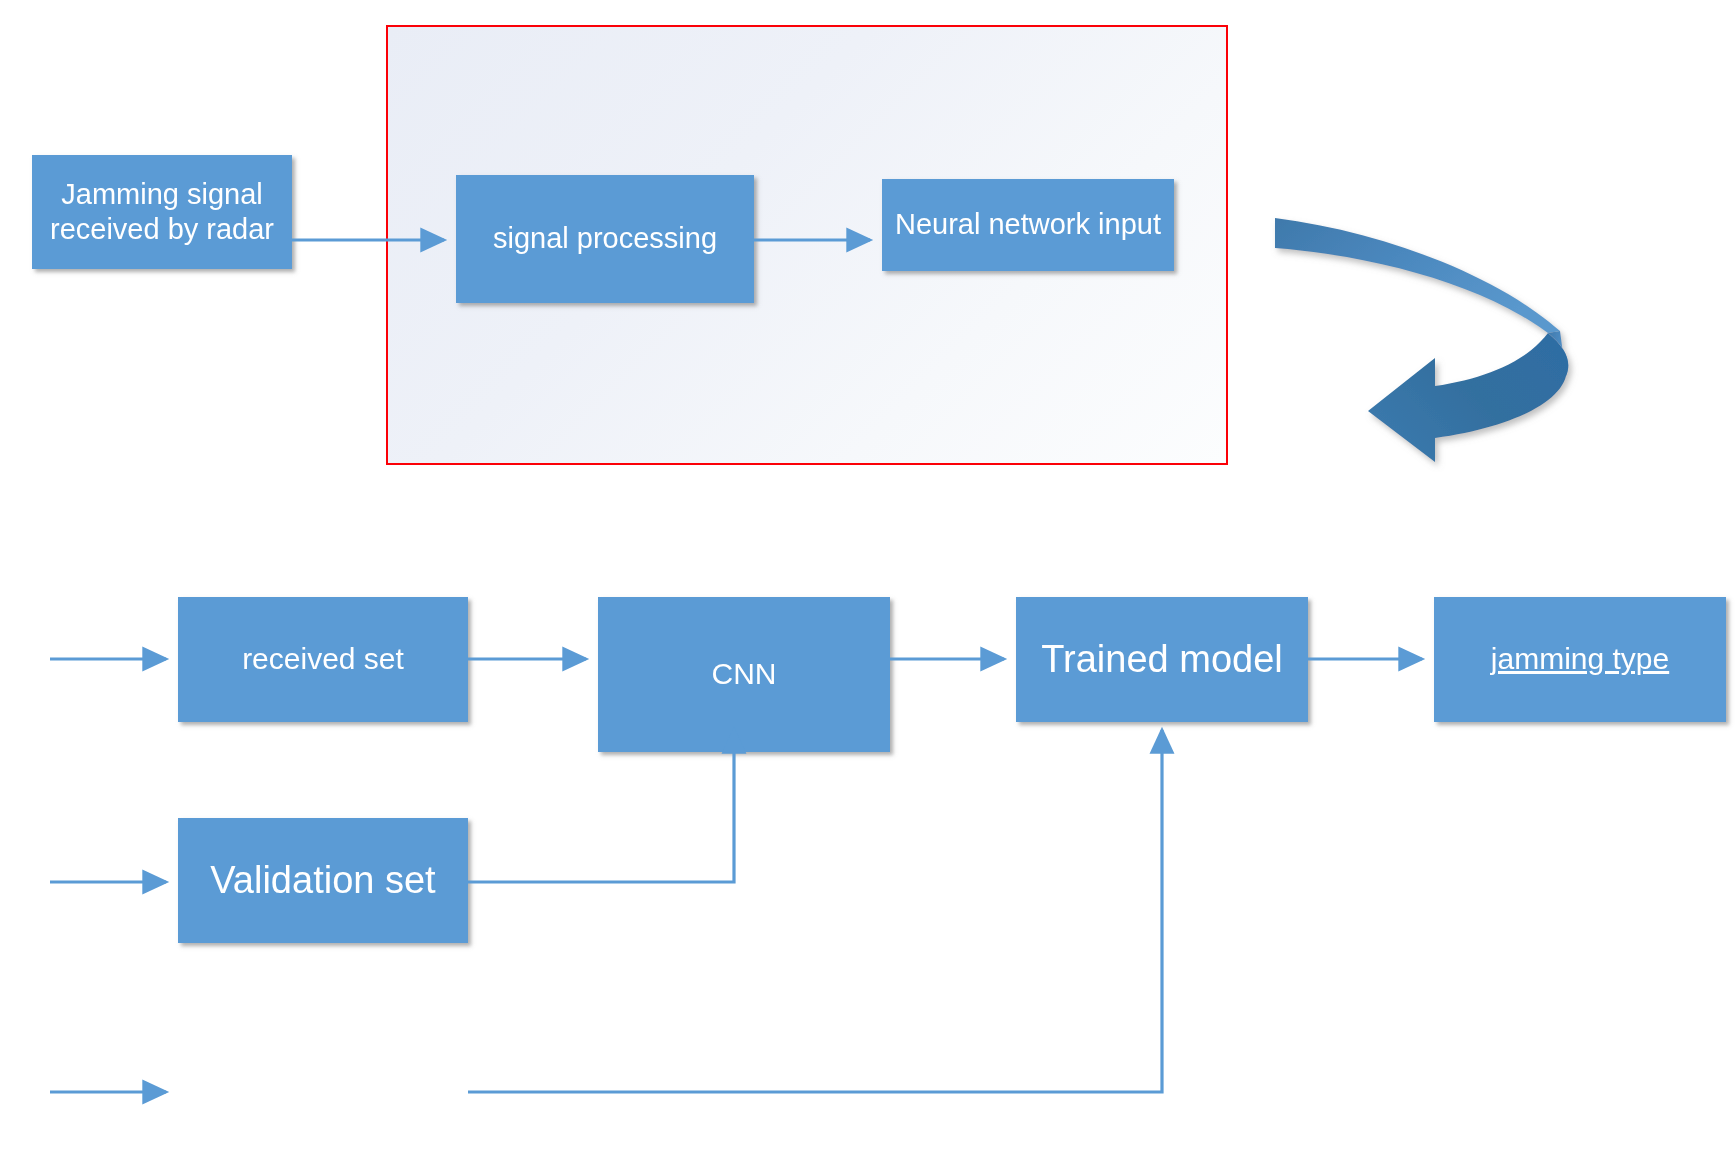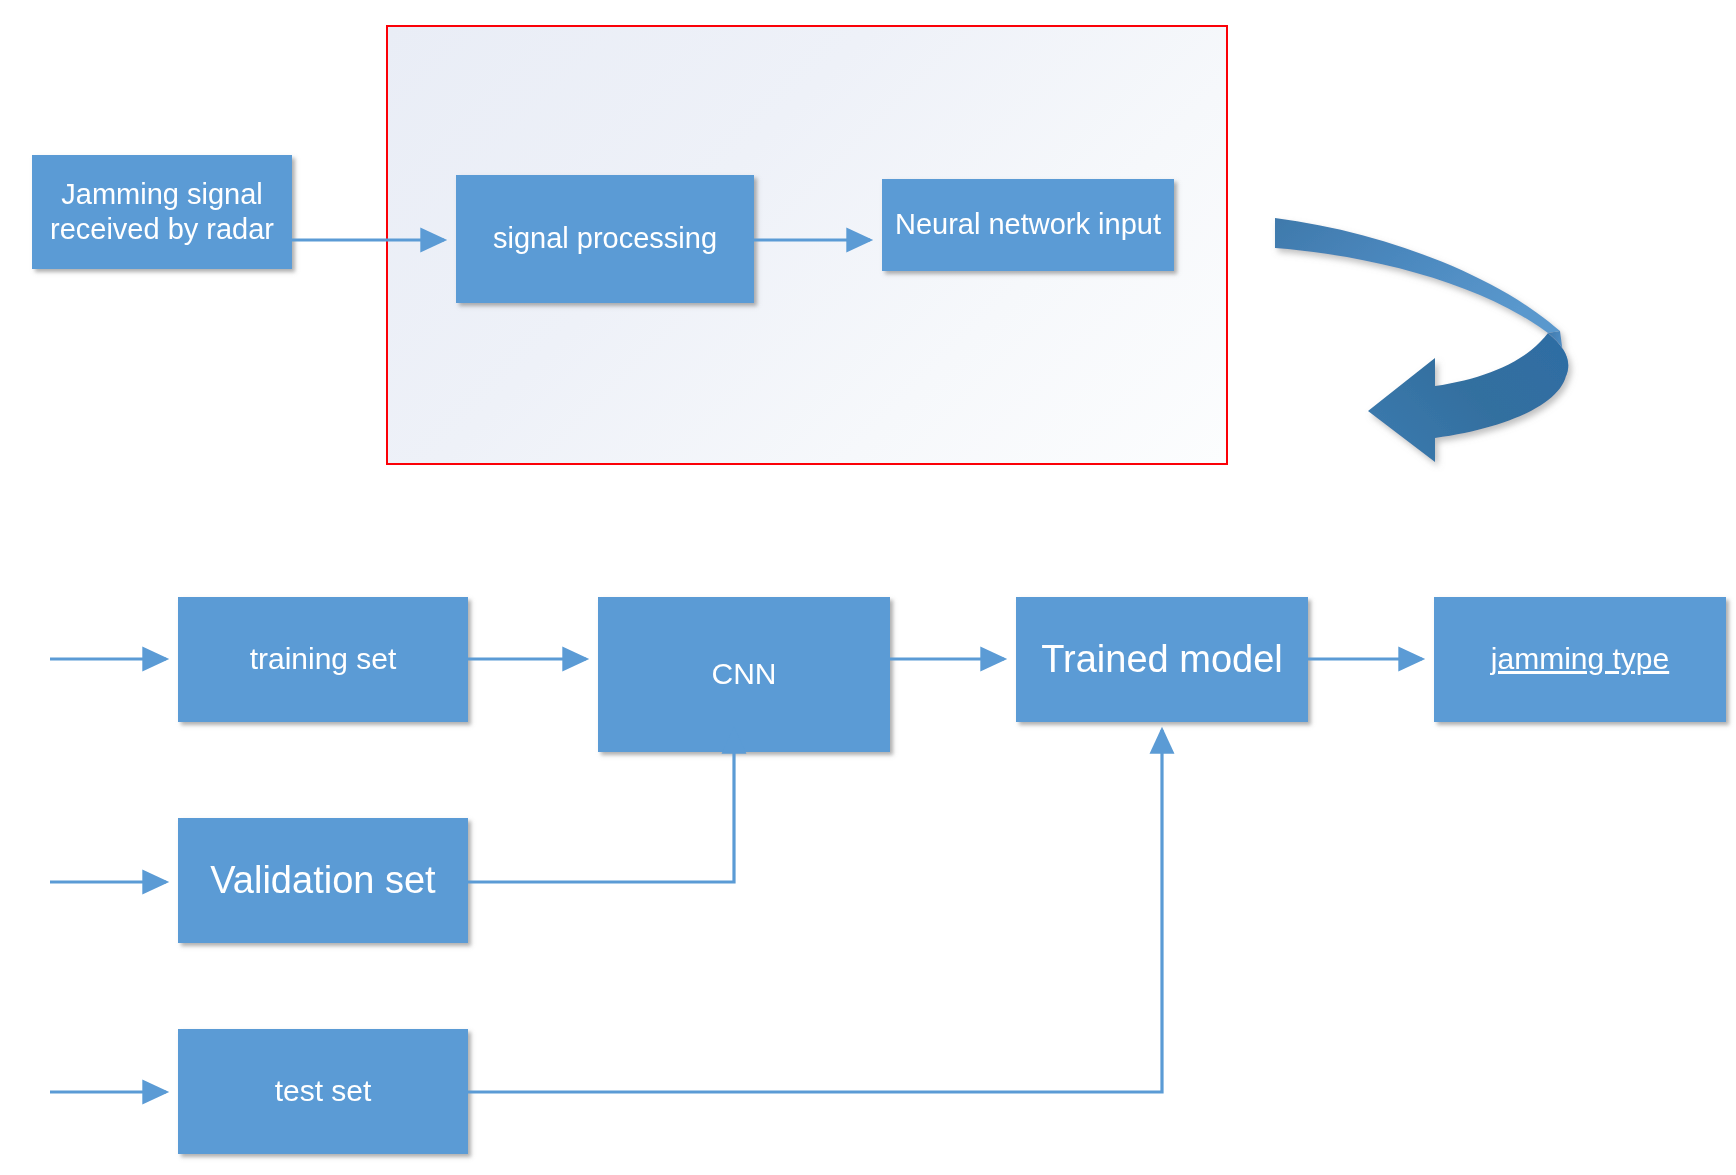--- a/index.html
+++ b/index.html
@@ -179,42 +179,39 @@
 
   <div class="box" id="box-signal-processing">
     <span>signal processing</span>
   </div>
 
   <div class="box" id="box-nn-input">
     <span>Neural network input</span>
   </div>
 
   <div class="box" id="box-training-set">
-    <span>training set</span>
+    <span>received set</span>
   </div>
 
   <div class="box" id="box-cnn">
     <span>CNN</span>
   </div>
 
   <div class="box" id="box-trained-model">
     <span>Trained model</span>
   </div>
 
   <div class="box" id="box-jamming-type">
     <span>jamming type</span>
   </div>
 
   <div class="box" id="box-validation-set">
     <span>Validation set</span>
   </div>
 
-  <div class="box" id="box-test-set">
-    <span>test set</span>
-  </div>
 
   <svg class="conn-layer conn-top">
     <defs>
       <marker id="ah2" markerWidth="9" markerHeight="9" refX="7.4" refY="4.5" orient="auto" markerUnits="strokeWidth">
         <path d="M0,0.6 L8.4,4.5 L0,8.4 z" fill="#5b9bd5"></path>
       </marker>
     </defs>
 
     <line class="edge" x1="292" y1="240" x2="444" y2="240" marker-end="url(#ah2)"></line>
     <line class="edge" x1="750" y1="240" x2="870" y2="240" marker-end="url(#ah2)"></line>

